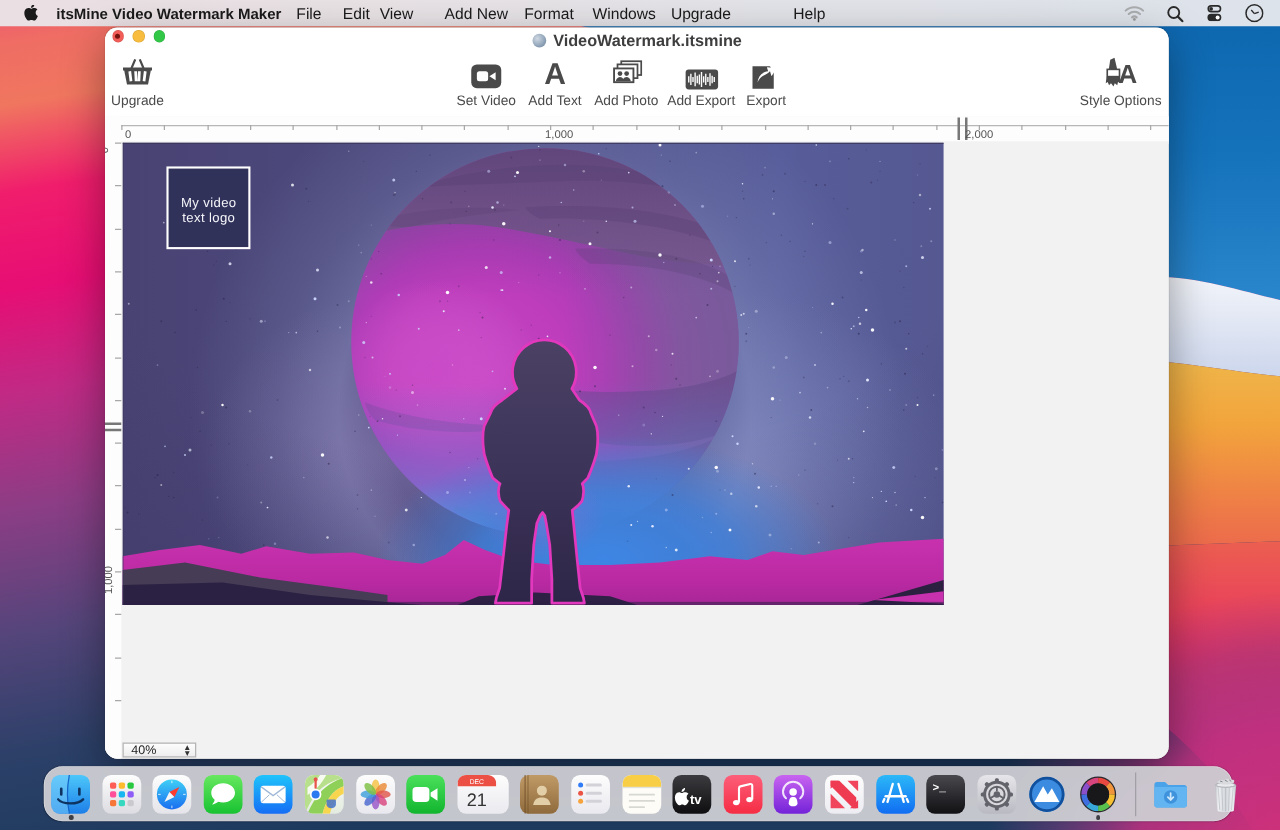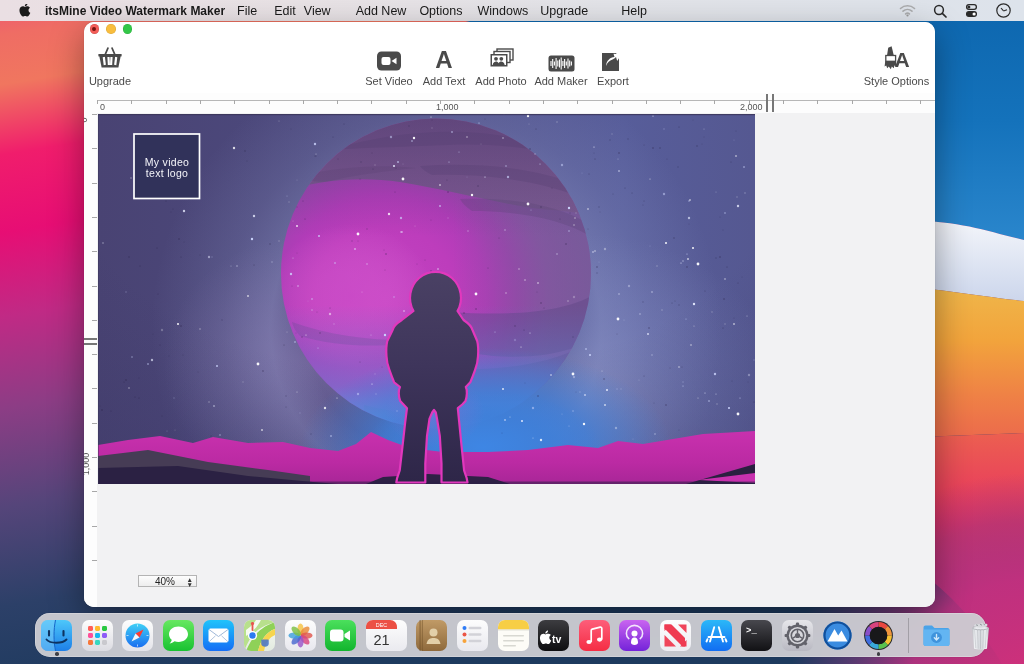--- a/index.html
+++ b/index.html
@@ -45,23 +45,23 @@
   .tbtn .lbl { margin-top:3px; white-space:nowrap; }
   
   #content { position:absolute; left:0; top:71px; width:851px; height:514px; background:#f2f2f3; }
   #hruler { position:absolute; left:0; top:0; width:851px; height:20px; background:#fdfdfd; }
   #vruler { position:absolute; left:0; top:0px; width:13px; height:514px; background:#fdfdfd; }
   #rulerline { position:absolute; left:13px; top:7px; width:838px; height:1px; background:#b7b7b7; }
   .tick { position:absolute; width:1px; background:#a8a8a8; }
   .rlabel { position:absolute; font-size:9px; color:#555; }
   .vlabel { position:absolute; font-size:9px; color:#555; transform:rotate(-90deg); transform-origin:center; }
   #canvas { position:absolute; left:14px; top:21px; width:657px; height:370px; }
-  #statusctl { position:absolute; left:14px; top:482px; width:59px; height:12px;
+  #statusctl { position:absolute; left:14px; top:501px; width:59px; height:12px;
     border:1px solid #b4b4b4; background:linear-gradient(#fdfdfd,#ededed); font-size:10px; color:#222;
-    line-height:11px; padding-left:16px;margin-left:40px; }
+    line-height:11px; padding-left:6px; }
   #statusctl .step { position:absolute; right:3px; top:1px; font-size:6.5px; color:#333; line-height:5px; letter-spacing:0; }
   
   #dock { position:absolute; left:35px; top:613px; width:951px; height:44px;
     border-radius:15px; background:rgba(206,206,211,0.95);
     box-shadow:inset 0 0 0 0.5px rgba(255,255,255,0.45), 0 0 1px rgba(0,0,0,0.3);
     display:flex; align-items:center; padding-left:6px; }
   .dicon { width:31px; height:31px; margin-right:9.6px; border-radius:7px; position:relative; flex:none; }
   .dsep { width:1px; height:35px; background:rgba(60,60,65,0.28); margin:0 8px 0 5px; flex:none; }
   .ddot { position:absolute; width:3.5px; height:3.5px; border-radius:50%; background:#3e3e44; bottom:-5px; left:14px; }
 </style>
@@ -121,24 +121,24 @@
 
 <div id="menubar">
   <svg class="mb-apple" viewBox="0 0 13 15">
       <path fill="#1a1a1a" d="M10.8,7.9c0-2 1.6-2.9 1.7-3 -0.9-1.4-2.4-1.6-2.9-1.6 -1.2-0.1-2.4 0.7-3 0.7 -0.6,0-1.6-0.7-2.6-0.7C2.7,3.4 1.4,4.1 0.7,5.3c-1.4,2.4-0.4,6 1,8 0.7,1 1.5,2.1 2.5,2 1,0 1.4-0.6 2.6-0.6 1.2,0 1.5,0.6 2.6,0.6 1.1,0 1.8-1 2.4-2 0.8-1.1 1.1-2.2 1.1-2.3C12.9,11 10.8,10.2 10.8,7.9zM8.8,2.1c0.5-0.7 0.9-1.6 0.8-2.5C8.8-0.4 7.9,0.1 7.3,0.8 6.8,1.4 6.3,2.3 6.4,3.2 7.3,3.3 8.2,2.7 8.8,2.1z" transform="scale(0.9) translate(0,-0.5)"></path>
     </svg>
   <span class="mb-app">itsMine Video Watermark Maker</span>
   <span class="mb-item" style="margin-left:12px;">File</span>
     <span class="mb-item" style="margin-left:17px;">Edit</span>
     <span class="mb-item" style="margin-left:8px;">View</span>
     <span class="mb-item" style="margin-left:25px;">Add New</span>
-    <span class="mb-item" style="margin-left:13px;">Options</span>
+    <span class="mb-item" style="margin-left:13px;">Format</span>
     <span class="mb-item" style="margin-left:15px;">Windows</span>
     <span class="mb-item" style="margin-left:12px;">Upgrade</span>
-    <span class="mb-item" style="margin-left:1px;padding-left:32px;">Help</span>
+    <span class="mb-item" style="margin-left:18px;padding-left:32px;">Help</span>
   <div id="mb-right">
     <svg width="17" height="13" viewBox="0 0 17 13">
         <g stroke="#9a9a9a" stroke-width="1.6" fill="none" stroke-linecap="round">
           <path d="M1.5,4.5 C5.4,0.9 11.6,0.9 15.5,4.5" opacity="0.75"></path>
           <path d="M4,7.2 C6.6,4.9 10.4,4.9 13,7.2" opacity="0.75"></path>
           <path d="M6.6,9.9 C7.7,9 9.3,9 10.4,9.9" opacity="0.75"></path>
         </g>
         <circle cx="8.5" cy="11.5" r="1.1" fill="#9a9a9a"></circle>
       </svg>
     <svg width="14" height="14" viewBox="0 0 14 14">
@@ -156,20 +156,21 @@
     <svg width="15" height="15" viewBox="0 0 15 15" style="margin-right:13px;">
         <circle cx="7.5" cy="7.5" r="6.7" fill="none" stroke="#2a2a2a" stroke-width="1.2"></circle>
         <path d="M7.5,7.9 L11,6.7" stroke="#2a2a2a" stroke-width="1.1" fill="none"></path>
         <path d="M5,5 L7.5,7.9" stroke="#2a2a2a" stroke-width="1.1" fill="none"></path>
       </svg>
   </div>
 </div>
 
 <div id="win">
   <div id="titlebar"></div>
+  <div id="wtitle"><span class="doticon"></span>VideoWatermark.itsmine</div>
   <div id="toolbar">
     <div class="tbtn" style="left:-9px; top:2px; width:70px;">
       <div class="ic">
           <svg width="28" height="26" viewBox="0 0 28 26">
         <path d="M9.2,8.5 L12.2,1.5 M18.8,8.5 L15.8,1.5" stroke="#4a4a4a" stroke-width="1.8" fill="none"></path>
         <path d="M3,8.5 H25 L22.4,21.5 H5.6 Z" fill="#4a4a4a"></path>
         <path d="M7.8,11 L8.8,19 M12.5,11 L12.9,19 M15.5,11 L15.1,19 M20.2,11 L19.2,19" stroke="#fff" stroke-width="2.2"></path>
         <rect x="2.4" y="8" width="23.2" height="2.4" fill="#4a4a4a"></rect>
       </svg>
         </div>
@@ -219,21 +220,21 @@
               <path d="M13.2,2.5 V14.5"></path>
               <path d="M14.9,6 V11"></path>
               <path d="M16.6,4 V13"></path>
               <path d="M18.3,6.5 V10.5"></path>
               <path d="M20,3.5 V13.5"></path>
               <path d="M21.7,5.5 V11.5"></path>
               <path d="M23.4,6.5 V10.5"></path>
         </g>
       </svg>
         </div>
-      <div class="lbl">Add Maker</div>
+      <div class="lbl">Add Export</div>
     </div>
     <div class="tbtn" style="left:510px; top:2px; width:38px;">
       <div class="ic">
           <svg width="24" height="25" viewBox="0 0 24 25">
         <rect x="1" y="6" width="17" height="18" fill="#4a4a4a"></rect>
         <path d="M5,19 C5.5,13.5 9,10.5 13.5,10 L12.5,6.8 L20.5,7.3 L16.2,14 L15,10.0 C15,10.0 13.5,11.8 11.5,12.6 C8.5,13.8 6.5,15.5 5,19 Z" fill="#fff"></path>
         <path d="M13.5,3.2 L21.8,3.8 L17.5,10.5" fill="#fff"></path>
       </svg>
         </div>
       <div class="lbl">Export</div>
@@ -293,21 +294,21 @@
       <div class="tick" style="left:8px; top:364.0px; height:1px; width:5px;"></div>
       <div class="tick" style="left:8px; top:398.3px; height:1px; width:5px;"></div>
       <div class="tick" style="left:8px; top:432.6px; height:1px; width:5px;"></div>
       <div class="tick" style="left:8px; top:466.9px; height:1px; width:5px;"></div>
       <div class="tick" style="left:682px; top:1px; height:18px; width:1.5px; background:#777;"></div>
       <div class="tick" style="left:688px; top:1px; height:18px; width:1.5px; background:#777;"></div>
       <div class="tick" style="left:0px; top:245px; height:1.5px; width:13px; background:#777;"></div>
       <div class="tick" style="left:0px; top:250px; height:1.5px; width:13px; background:#777;"></div>
       <div class="rlabel" style="left:16px; top:9px;">0</div>
       <div class="rlabel" style="left:352px; top:9px;">1,000</div>
-      <div class="rlabel" style="left:656px; top:9px;">2,000</div>
+      <div class="rlabel" style="left:688px; top:9px;">2,000</div>
       <div class="vlabel" style="left:-3px; top:22px;">0</div>
       <div class="vlabel" style="left:-9px; top:366px;">1,000</div>
     </div>
     <svg id="canvas" viewBox="0 0 657 370">
   <defs>
     <linearGradient id="sky" x1="0" y1="0" x2="1" y2="0">
       <stop offset="0" stop-color="#494373"></stop>
       <stop offset="0.45" stop-color="#4e4c82"></stop>
       <stop offset="0.8" stop-color="#575d9a"></stop>
       <stop offset="1" stop-color="#555891"></stop>

